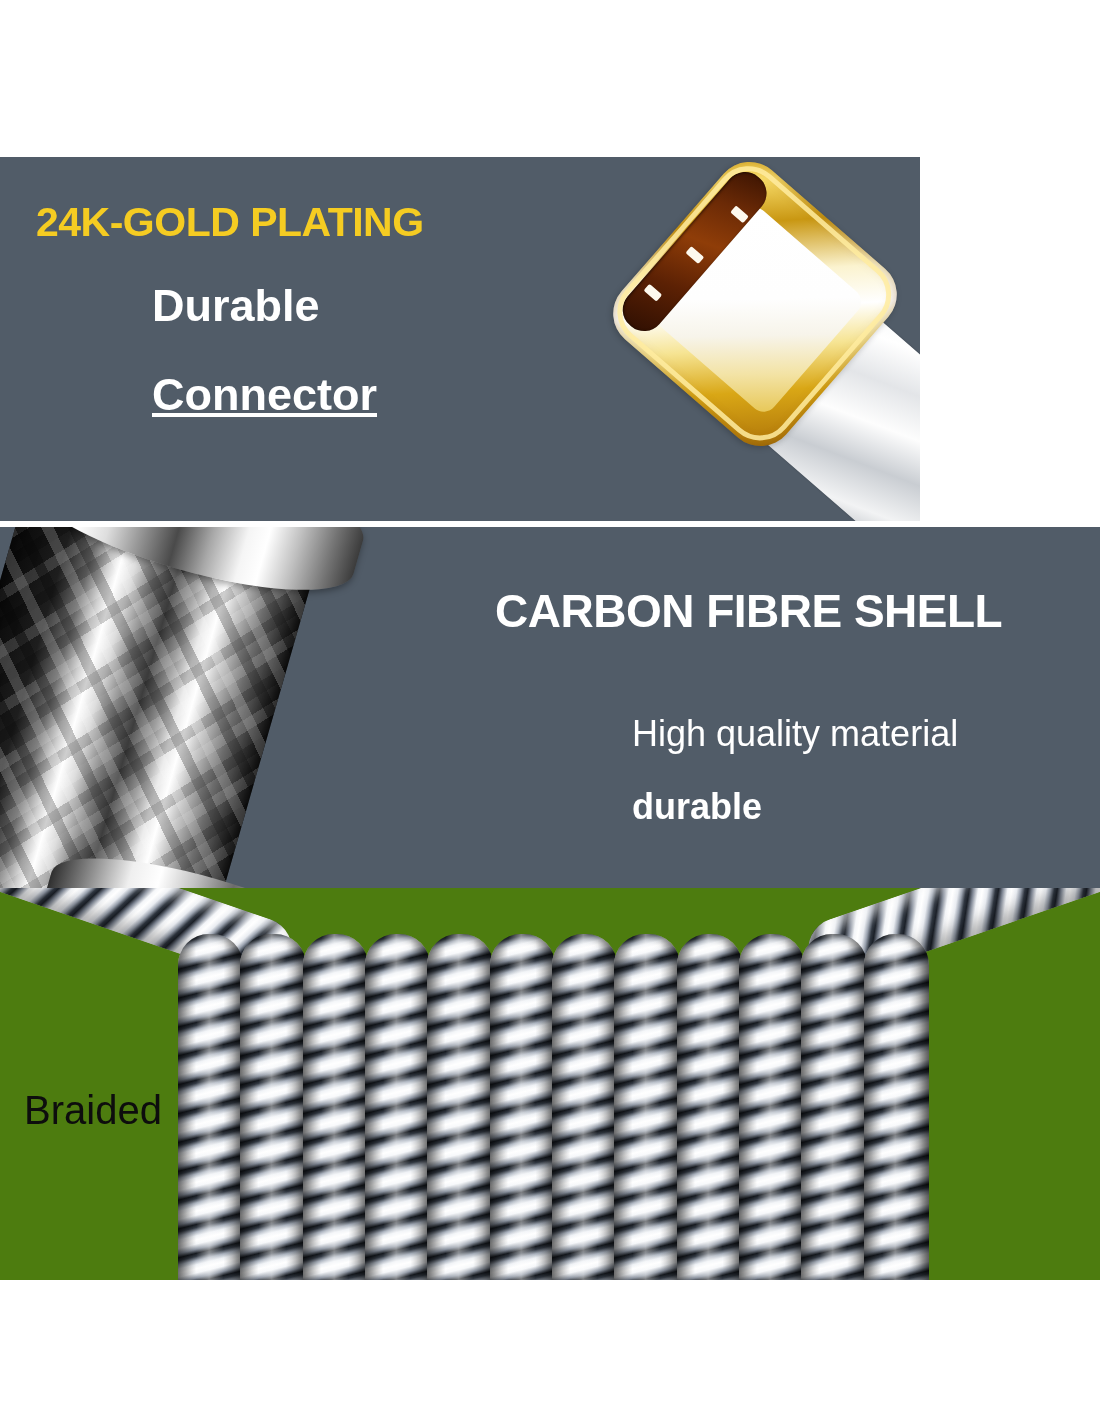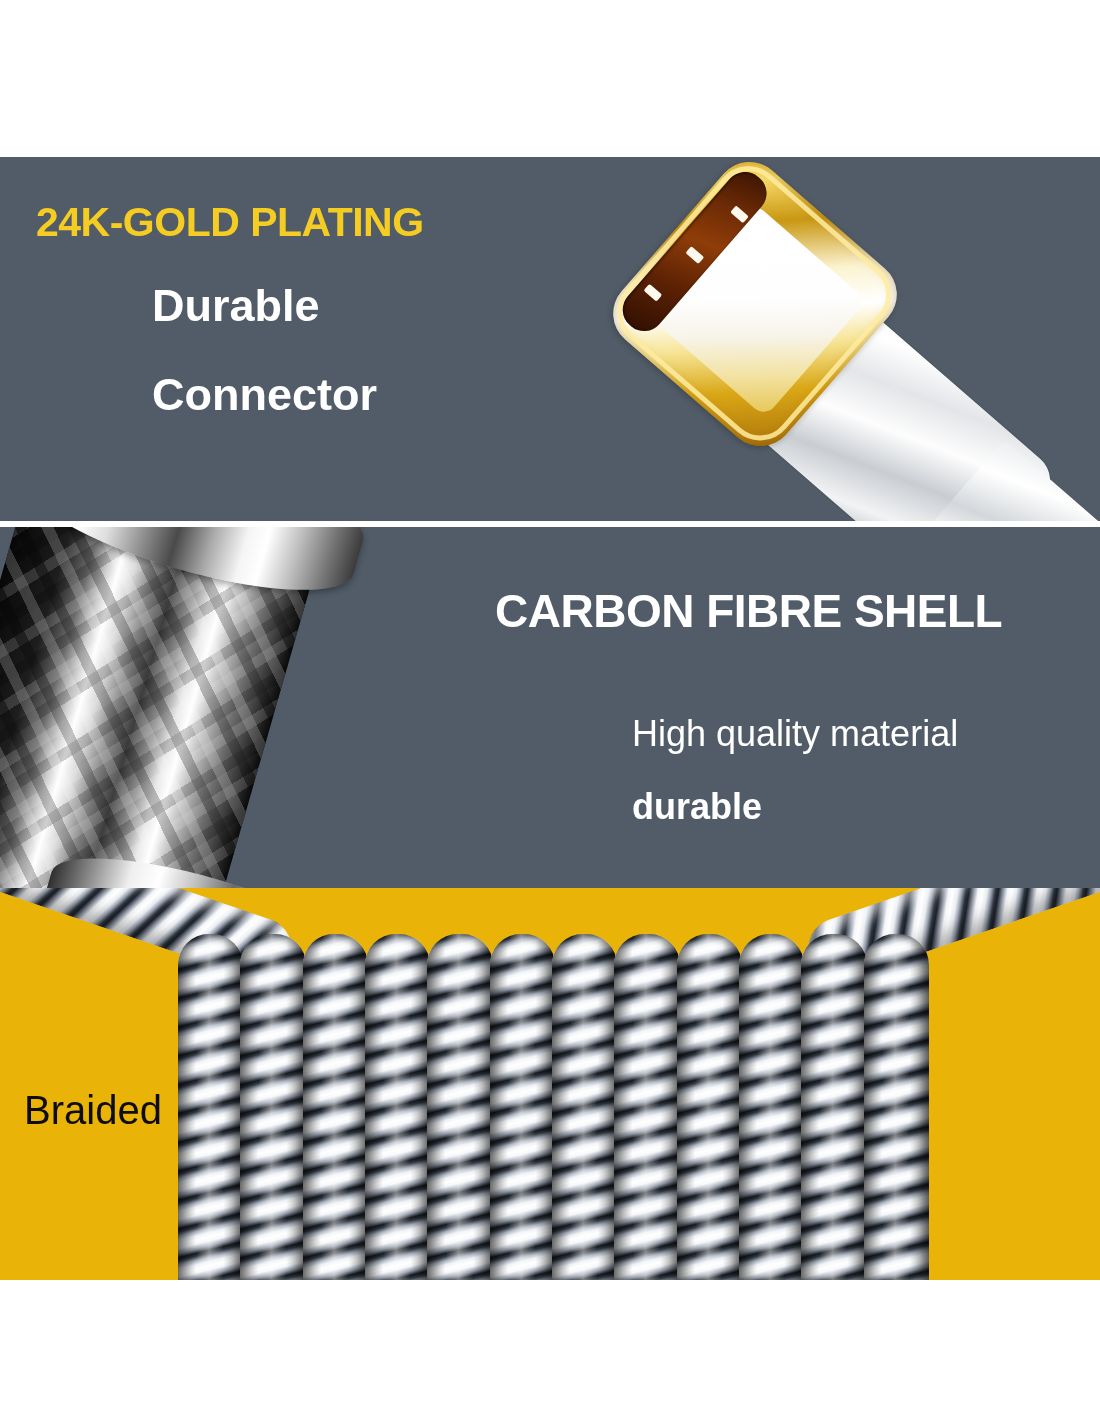--- a/index.html
+++ b/index.html
@@ -22,21 +22,21 @@
     height: 1422px;
     background: #ffffff;
     overflow: hidden;
   }
 
   
   #section-gold {
     position: absolute;
     left: 0;
     top: 157px;
-    width: 1100px;
+    width: 920px;
     height: 364px;
     background: #515c68;
     overflow: hidden;
   }
   #gold-text-block {
     position: absolute;
     left: 0;
     top: 0;
     width: 600px;
     height: 364px;
@@ -61,20 +61,21 @@
     white-space: nowrap;
   }
   .gold-sub2 {
     position: absolute;
     left: 152px;
     top: 212px;
     font-size: 45px;
     font-weight: bold;
     color: #ffffff;
     white-space: nowrap;
+    text-decoration: underline;
   }
 
   
   #usbc-art {
     position: absolute;
     left: 600px;
     top: -5px;
     width: 500px;
     height: 380px;
   }
@@ -368,21 +369,21 @@
       #585858 100%);
   }
 
   
   #section-braided {
     position: absolute;
     left: 0;
     top: 888px;
     width: 1100px;
     height: 534px;
-    background: #eab308;
+    background: #4d7c0f;
     overflow: hidden;
   }
   .braided-label {
     position: absolute;
     left: 24px;
     top: 200px;
     font-size: 40px;
     color: #0d0d0d;
     white-space: nowrap;
     z-index: 6;

